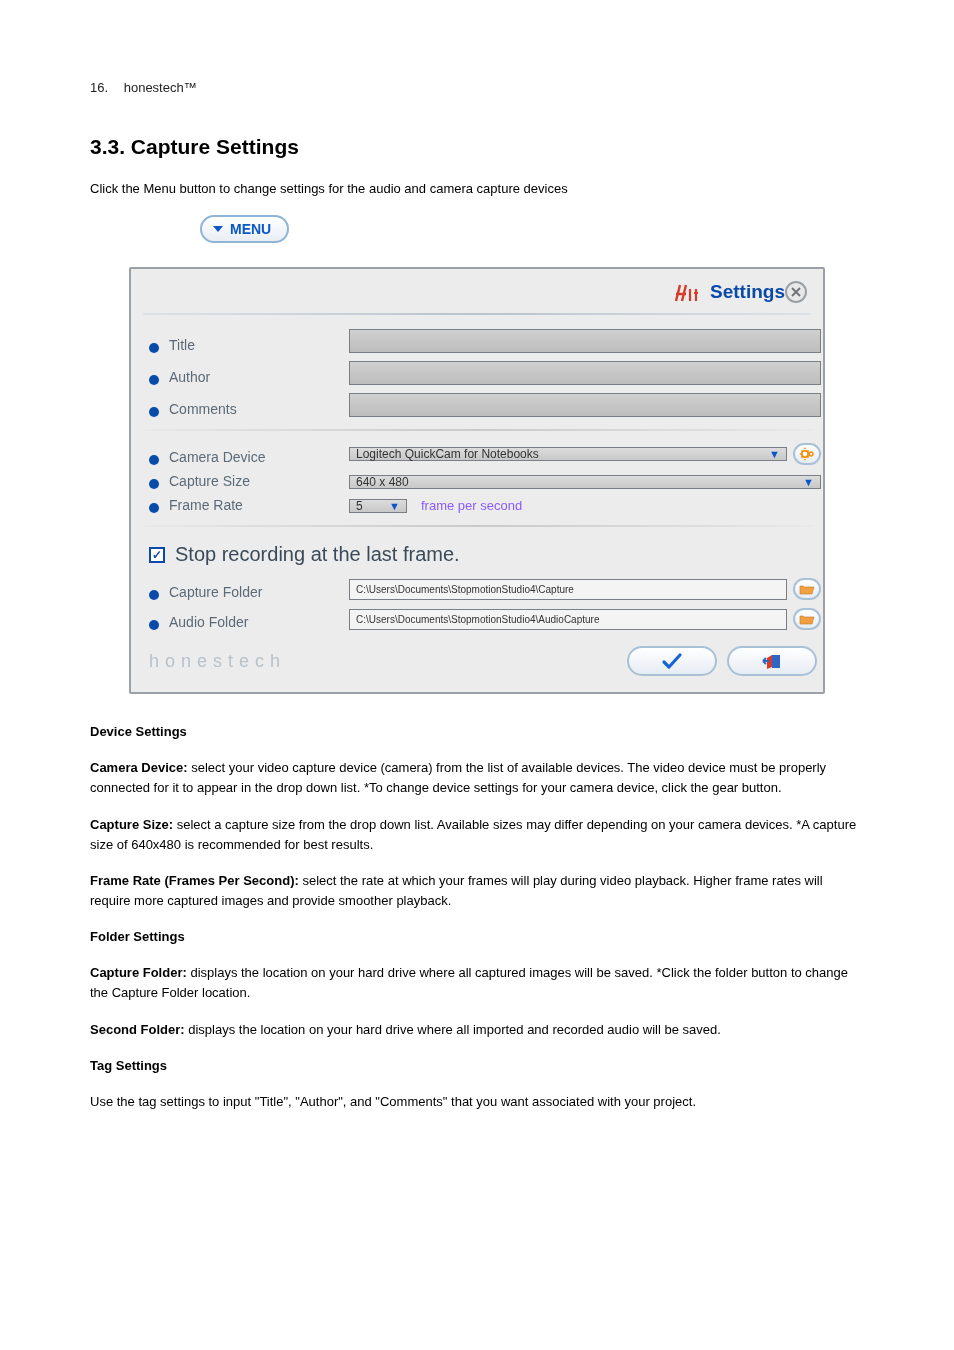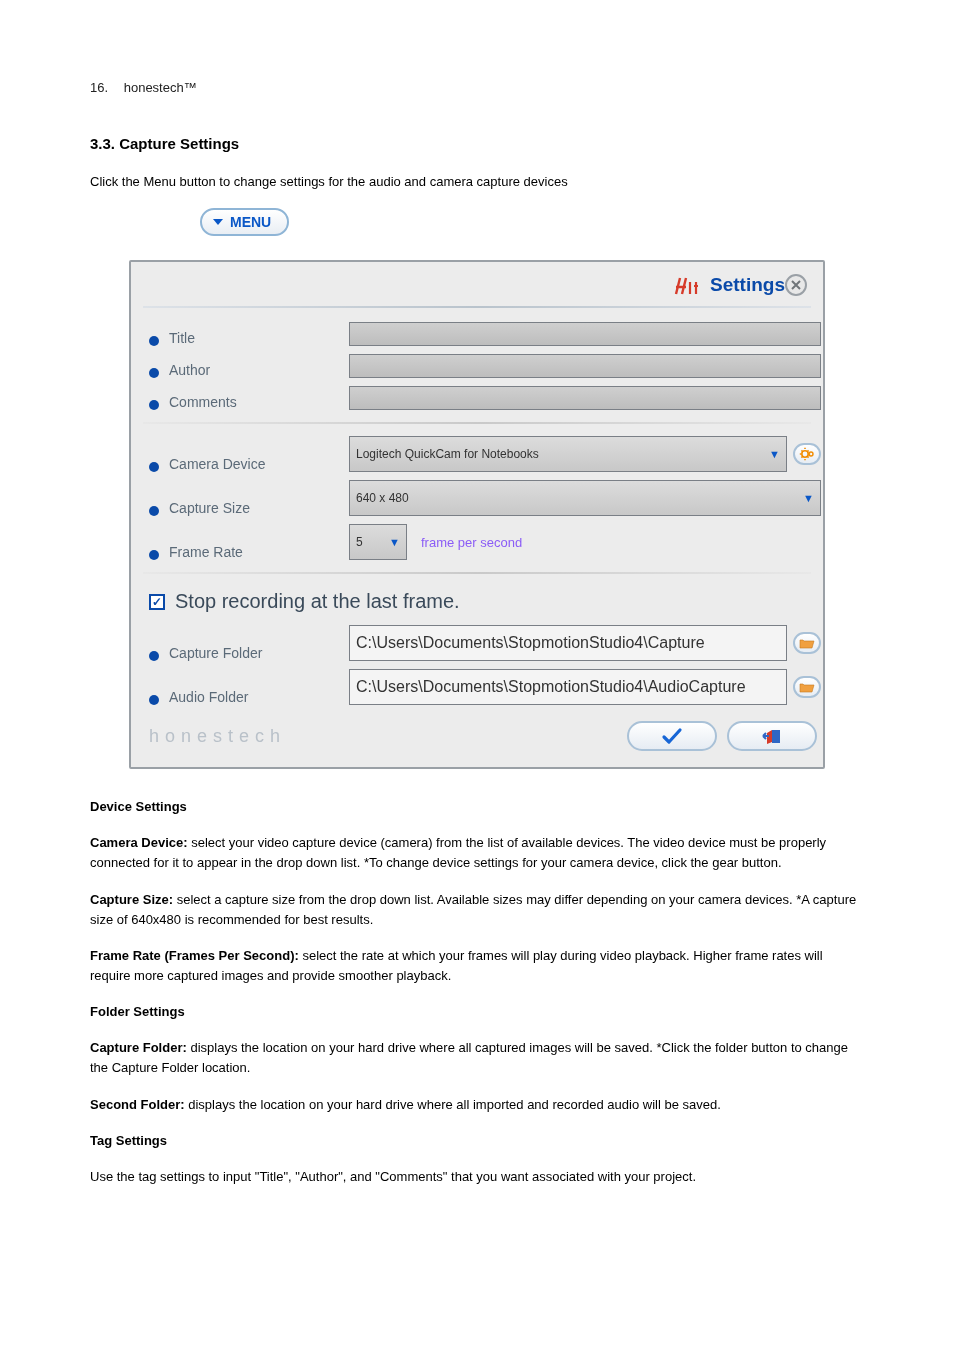--- a/index.html
+++ b/index.html
@@ -1,21 +1,21 @@
 <!DOCTYPE html>
 <html><head>
 <meta charset="utf-8">
 <style>
   * { box-sizing: border-box; margin: 0; padding: 0; }
   html, body { width: 954px; height: 1350px; background: #fff; font-family: Arial, Helvetica, sans-serif; color: #000; }
   .page { padding: 80px 90px 60px 90px; }
   .page-header { font-size: 13px; color: #222; margin-bottom: 10px; }
   .page-num { font-size: 13px; margin-right: 12px; }
   .brand { font-size: 13px; }
-  .section-title { font-weight: bold; font-size: 15px; margin-top: 40px; margin-bottom: 20px; }
+  .section-title { font-weight: bold; font-size: 21px; margin-top: 40px; margin-bottom: 20px; }
   .body-text { font-size: 13px; line-height: 1.55; margin-bottom: 16px; }
 
   .menu-btn-wrap { margin: 10px 0 24px 110px; }
   .menu-btn {
     display: inline-flex; align-items: center; gap: 6px;
     border: 2px solid #8fb5d6; border-radius: 20px;
     background: linear-gradient(#ffffff,#e9eef4);
     padding: 4px 16px 4px 10px; cursor: pointer;
     font-weight: bold; color: #0a57c7; font-size: 14px;
   }
@@ -44,21 +44,21 @@
   .row .bullet { width: 10px; height: 10px; border-radius: 50%; background: #0a4aa9; margin-right: 10px; flex: 0 0 auto; }
   .row .label { width: 180px; color: #5b6a78; font-size: 14px; }
   .row .field { flex: 1; display: flex; align-items: center; gap: 6px; }
 
   .textinput {
     flex: 1; height: 24px; border: 1px solid #7a7f86;
     background: linear-gradient(#cfcfcf,#bdbdbd); padding: 0 6px; font-size: 12px;
   }
   .combo {
     display: flex; align-items: center; justify-content: space-between;
-    flex: 1; height: 36px; border: 1px solid #7a7f86;
+    flex: 1; height: 14px; border: 1px solid #7a7f86;
     background: linear-gradient(#dcdcdc,#c8c8c8); padding: 0 6px; font-size: 12px; color: #333;
     cursor: pointer;
   }
   .combo.small { flex: 0 0 58px; }
   .combo .caret { color: #0a57c7; font-size: 11px; }
   .unit-label { font-size: 13px; color: #8b5cf6; margin-left: 8px; }
 
   .pill-icon {
     width: 28px; height: 22px; border-radius: 12px; border: 2px solid #a9c1d7;
     background: linear-gradient(#fff,#e7edf4); display: flex; align-items: center; justify-content: center;
@@ -69,22 +69,22 @@
 
   .checkbox-row { display: flex; align-items: center; padding: 8px 18px; gap: 10px; }
   .checkbox {
     width: 16px; height: 16px; border: 2px solid #0a4aa9; background: #fff; display: flex;
     align-items: center; justify-content: center; color: #0a4aa9; font-size: 12px; line-height: 1; font-weight: bold;
     cursor: pointer;
   }
   .checkbox-label { color: #3a4a5a; font-size: 20px; }
 
   .pathinput {
-    flex: 1; height: 36px; border: 1px solid #7a7f86; background: #f4f4f4;
-    padding: 0 6px; font-size: 16px; color: #333; display: flex; align-items: center;
+    flex: 1; height: 21px; border: 1px solid #7a7f86; background: #f4f4f4;
+    padding: 0 6px; font-size: 10px; color: #333; display: flex; align-items: center;
   }
 
   .dlg-footer {
     display: flex; align-items: center; justify-content: space-between;
     padding: 12px 6px 16px 18px;
   }
   .footer-brand { color: #b9c1c9; font-size: 18px; letter-spacing: 6px; }
   .footer-btns { display: flex; gap: 10px; }
   .btn-pill {
     width: 90px; height: 30px; border-radius: 16px; border: 2px solid #a9c1d7;

